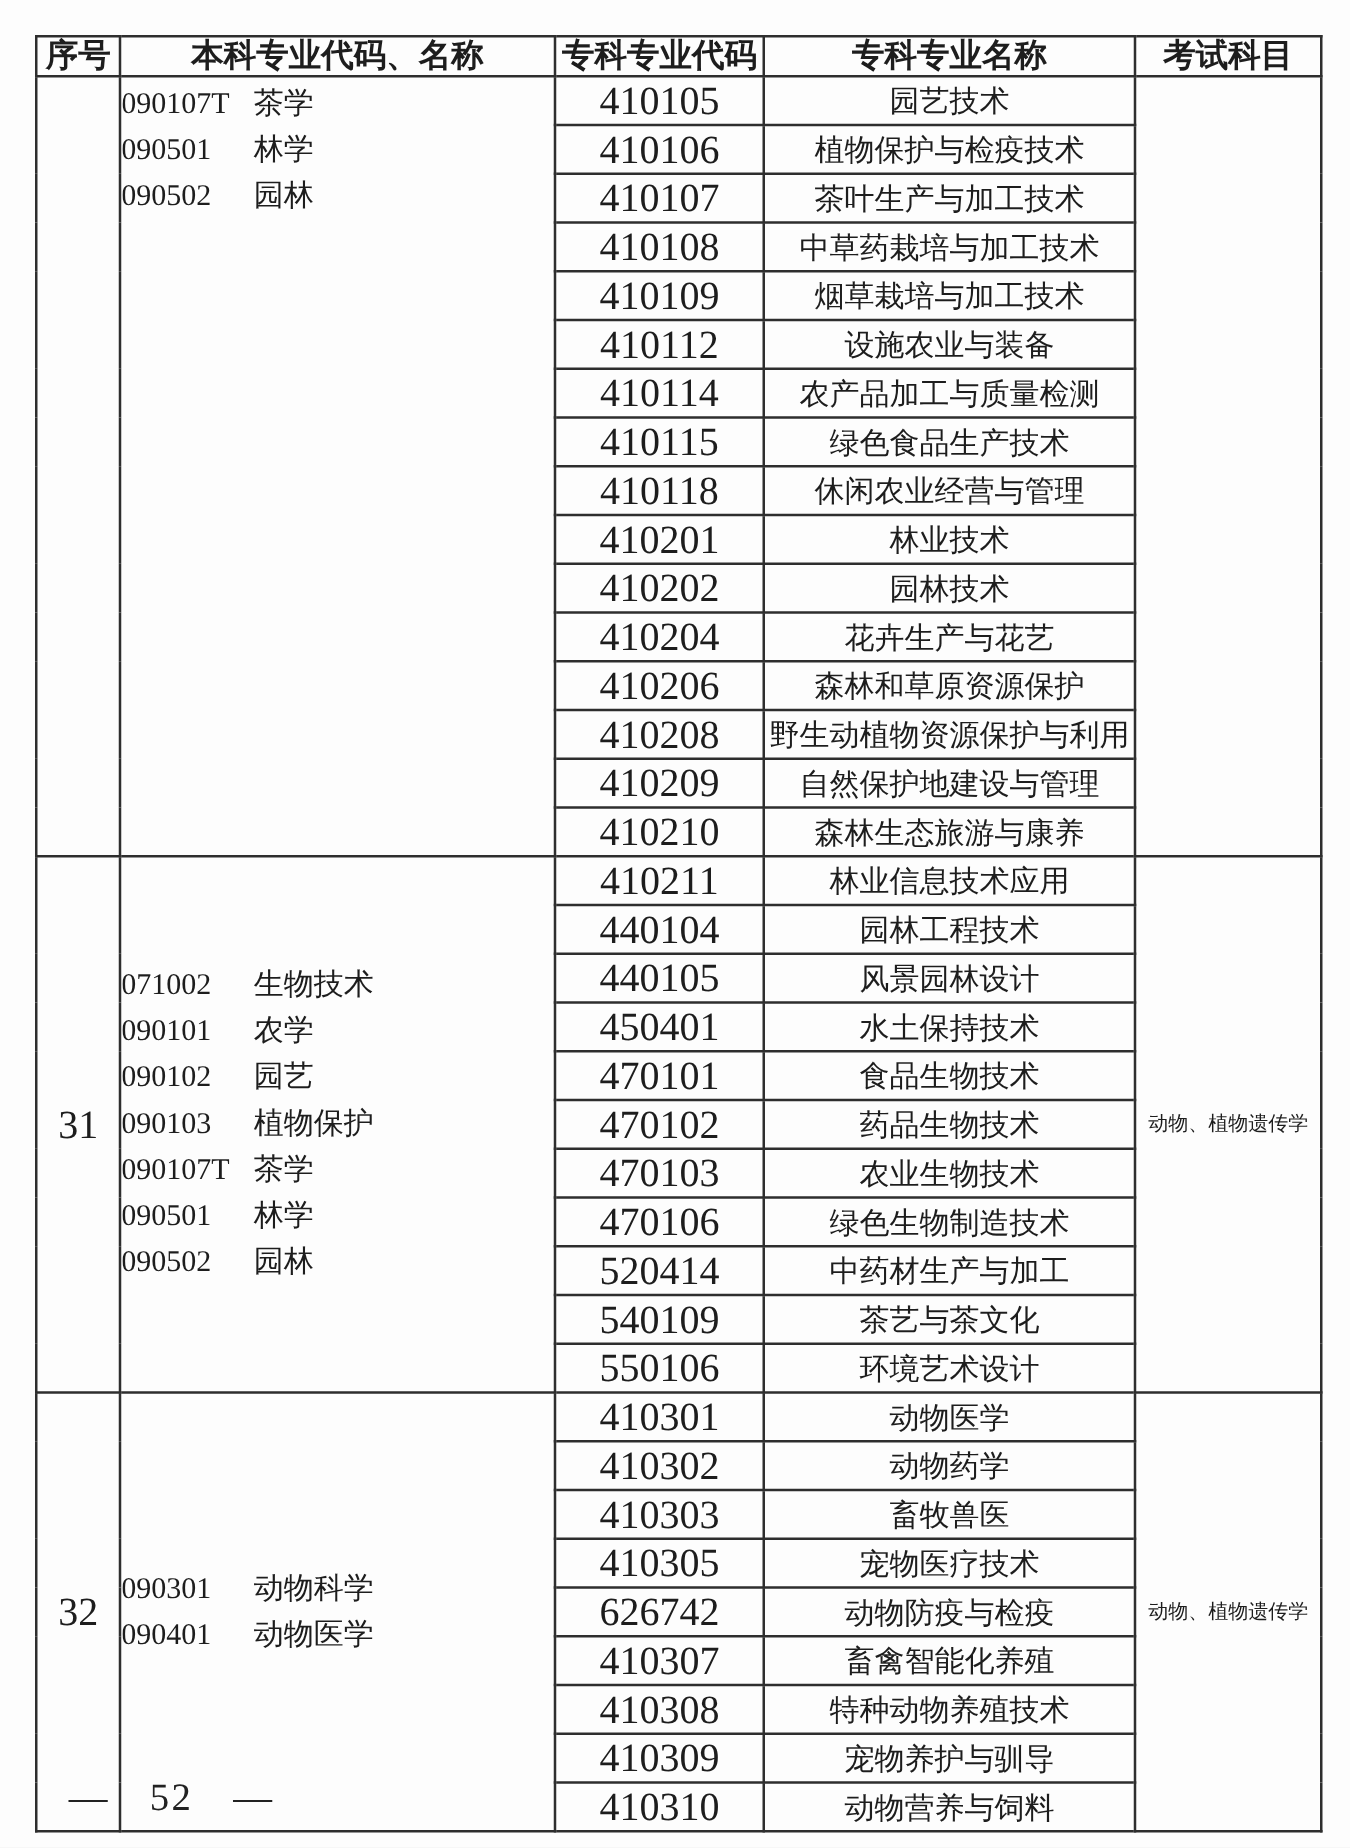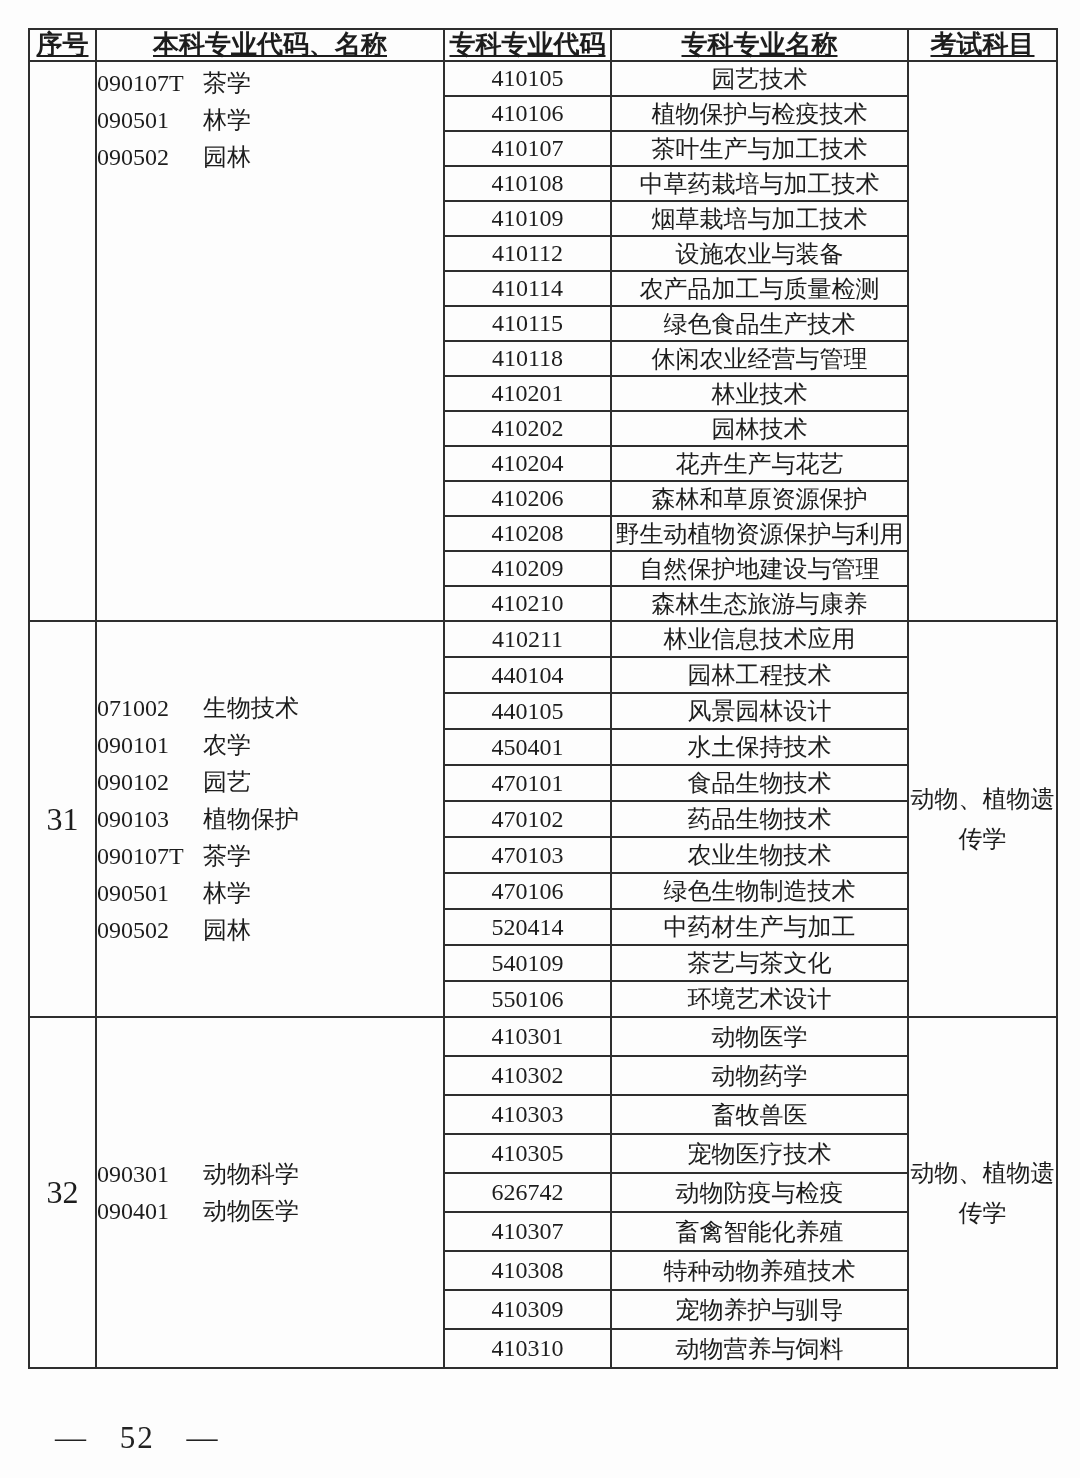--- a/index.html
+++ b/index.html
@@ -30,21 +30,20 @@
     border: 2px solid #2e2e2e;
     padding: 0;
     overflow: hidden;
   }
   thead th {
     height: 30px;
     font-size: 26px;
     font-weight: bold;
     text-align: center;
     line-height: 30px;
-    text-decoration: underline;
   }
   tr.sec-0 { height: 35px; }
   tr.sec-1 { height: 36px; }
   tr.sec-2 { height: 39px; }
   td.serial-cell {
     text-align: center;
     vertical-align: middle;
     font-size: 32px;
   }
   td.undergrad-cell {
@@ -61,31 +60,31 @@
     font-size: 24px;
     line-height: 37px;
     white-space: nowrap;
   }
   .ug-code {
     width: 106px;
     flex: 0 0 106px;
   }
   td.code-cell {
     text-align: center;
-    font-size: 24px;
+    font-size: 32px;
   }
   td.name-cell {
     text-align: center;
     font-size: 24px;
     padding-left: 10px;
   }
   td.exam-cell {
     text-align: center;
     vertical-align: middle;
-    font-size: 24px;
+    font-size: 16px;
     line-height: 40px;
     padding: 0 8px;
   }
   .footer {
     position: absolute;
     left: 55px;
     top: 1420px;
     font-size: 31px;
     color: #222;
     word-spacing: 22px;

